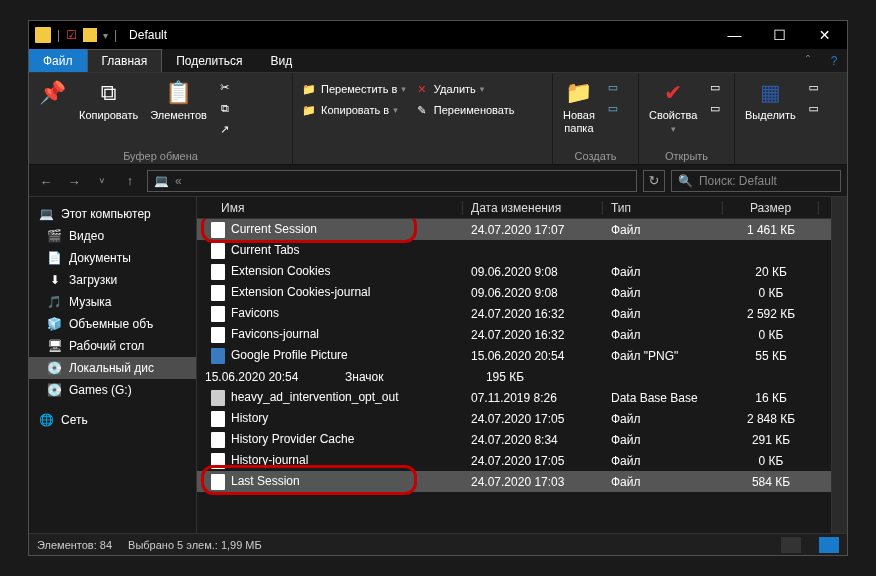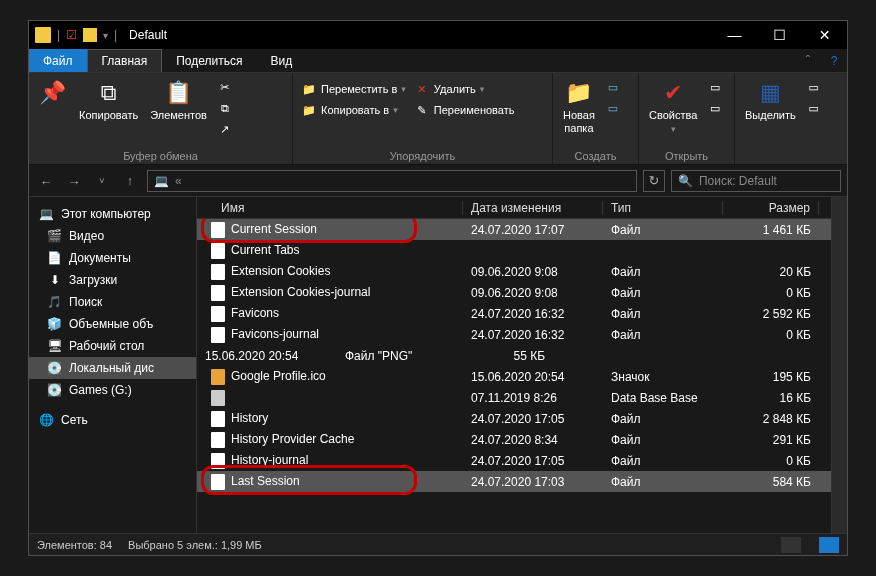--- a/index.html
+++ b/index.html
@@ -42,21 +42,21 @@
 .nav .item { display: flex; align-items: center; gap: 6px; padding: 3px 6px 3px 18px; white-space: nowrap; }
 .nav .item.sel { background: #4d4d4d; }
 .nav .item .ic { width: 16px; height: 16px; display: flex; align-items: center; justify-content: center; font-size: 12px; }
 .nav .hdr { padding-left: 10px; }
 .list { flex: 1; display: flex; flex-direction: column; color: #fff; font-size: 12px; position: relative; }
 .cols { display: flex; height: 22px; border-bottom: 1px solid #333; align-items: center; color: #ddd; background: #191919; }
 .cols div { padding: 0 8px; border-right: 1px solid #333; overflow: hidden; white-space: nowrap; }
 .c-name { width: 266px; padding-left: 24px !important; }
 .c-date { width: 140px; }
 .c-type { width: 120px; }
-.c-size { width: 96px; text-align: right; }
+.c-size { width: 96px; text-align: center; }
 .rows { flex: 1; overflow: hidden; position: relative; }
 .row-item { display: flex; height: 21px; align-items: center; }
 .row-item.sel { background: #555; }
 .row-item .cell { padding: 0 8px; overflow: hidden; white-space: nowrap; text-overflow: ellipsis; }
 .row-item .c-name { display: flex; align-items: flex-start; gap: 6px; padding-left: 14px !important; }
 .row-item .ic { width: 14px; height: 16px; background: #fff; border-radius: 1px; flex: none; }
 .scroll { width: 16px; background: #2b2b2b; border-left: 1px solid #333; }
 
 .status { height: 22px; background: #1f1f1f; color: #ccc; font-size: 11px; display: flex; align-items: center; padding: 0 8px; gap: 16px; border-top: 1px solid #333; }
 .status .sp { flex: 1; }
@@ -144,21 +144,20 @@
               <span class="ic" style="color:#d33">✕</span>
               <span>Удалить</span>
               <span style="color:#888;font-size:9px">▾</span>
             </div>
           <div class="smbtn">
               <span class="ic">✎</span>
               <span>Переименовать</span>
             </div>
         </div>
       </div>
-      <div class="cap">Упорядочить</div>
     </div>
 
     <div class="group" style="width:86px">
       <div class="row">
         <div class="bigbtn">
           <div class="ic" style="color:#f3c843">📁</div>
           <span style="white-space:pre-line">Новая
 папка</span>
         </div>
         <div class="col">
@@ -243,21 +242,21 @@
           <div class="item">
             <span class="ic">📄</span>
             <span>Документы</span>
           </div>
           <div class="item">
             <span class="ic">⬇</span>
             <span>Загрузки</span>
           </div>
           <div class="item">
             <span class="ic">🎵</span>
-            <span>Поиск</span>
+            <span>Музыка</span>
           </div>
           <div class="item">
             <span class="ic">🧊</span>
             <span>Объемные объ</span>
           </div>
           <div class="item">
             <span class="ic">🖥</span>
             <span>Рабочий стол</span>
           </div>
           <div class="item sel">
@@ -334,36 +333,37 @@
           <div class="row-item">
             <div class="cell c-name">
               <span class="ic" style="background:#fff"></span>
               <span>Favicons-journal</span>
             </div>
             <div class="cell c-date">24.07.2020 16:32</div>
             <div class="cell c-type">Файл</div>
             <div class="cell c-size">0 КБ</div>
           </div>
           <div class="row-item">
+            <div class="cell c-name">
+              <span class="ic" style="background:#3a7abf"></span>
+              <span>Google Profile Picture</span>
+            </div>
             <div class="cell c-date">15.06.2020 20:54</div>
             <div class="cell c-type">Файл "PNG"</div>
             <div class="cell c-size">55 КБ</div>
           </div>
           <div class="row-item">
-            <div class="cell c-name">
-              <span class="ic" style="background:#e8a23a"></span>
-              <span>Google Profile.ico</span>
-            </div>
             <div class="cell c-date">15.06.2020 20:54</div>
             <div class="cell c-type">Значок</div>
             <div class="cell c-size">195 КБ</div>
           </div>
           <div class="row-item">
             <div class="cell c-name">
               <span class="ic" style="background:#ccc"></span>
+              <span>heavy_ad_intervention_opt_out</span>
             </div>
             <div class="cell c-date">07.11.2019 8:26</div>
             <div class="cell c-type">Data Base Base</div>
             <div class="cell c-size">16 КБ</div>
           </div>
           <div class="row-item">
             <div class="cell c-name">
               <span class="ic" style="background:#fff"></span>
               <span>History</span>
             </div>

